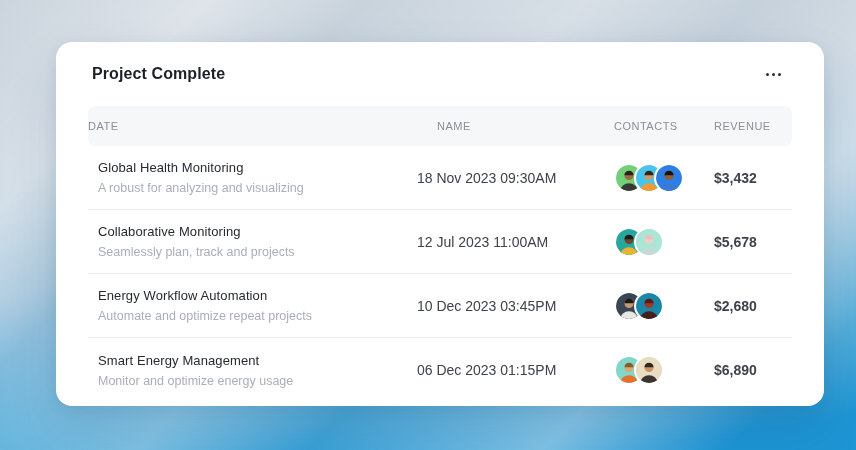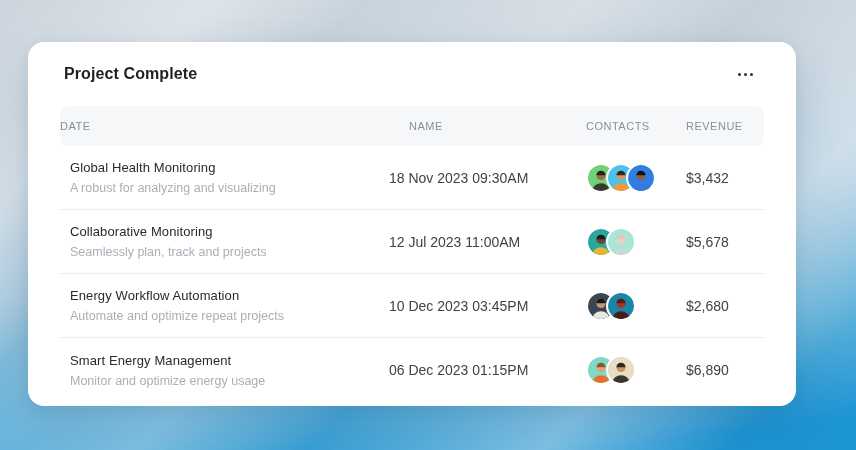--- a/index.html
+++ b/index.html
@@ -13,21 +13,21 @@
     background:
       linear-gradient(135deg,
         rgba(255,255,255,0) 0%, rgba(255,255,255,.38) 16%, rgba(255,255,255,0) 28%,
         rgba(255,255,255,.30) 45%, rgba(255,255,255,0) 58%,
         rgba(255,255,255,.42) 76%, rgba(255,255,255,0) 90%),
       linear-gradient(172deg,
         var(--bg-top, #ccd5dd) 0%, #c2cfda 28%, #a5c6dc 52%,
         #5cb0da 76%, var(--bg-bottom, #1e95d4) 94%);
   }
   .card {
-    position: absolute; left: 28px; top: 42px;
+    position: absolute; left: 56px; top: 42px;
     width: 768px; height: 364px;
     background: var(--card-bg, #ffffff);
     border-radius: 16px;
     box-shadow: 0 24px 48px rgba(23,68,107,.16), 0 4px 14px rgba(23,68,107,.08);
     display: flex; flex-direction: column;
   }
   .card-header {
     height: 64px; flex: none;
     display: flex; align-items: center; justify-content: space-between;
     padding: 0 41px 0 36px;
@@ -71,21 +71,21 @@
     font-size: 13px; font-weight: 400;
     color: var(--name-text, #262a31);
     line-height: 20px; letter-spacing: .1px;
   }
   .p-desc {
     font-size: 12.5px;
     color: var(--desc-text, #a9afb8);
     line-height: 18px; margin-top: 1px;
   }
   .p-date { font-size: 14px; color: var(--date-text, #3d424b); }
-  .p-rev  { font-size: 14px; color: var(--revenue-text, #3d424b); font-weight: 400; }
+  .p-rev  { font-size: 14px; color: var(--revenue-text, #3d424b); font-weight: 700; }
   .avatars { display: flex; align-items: center; }
   .avatar {
     width: 30px; height: 30px; border-radius: 50%;
     border: 2px solid #fff; overflow: hidden;
     flex: none; display: block; background: #ddd;
   }
   .avatar + .avatar { margin-left: -10px; }
   .avatar svg { display: block; }
 </style>
 </head>

